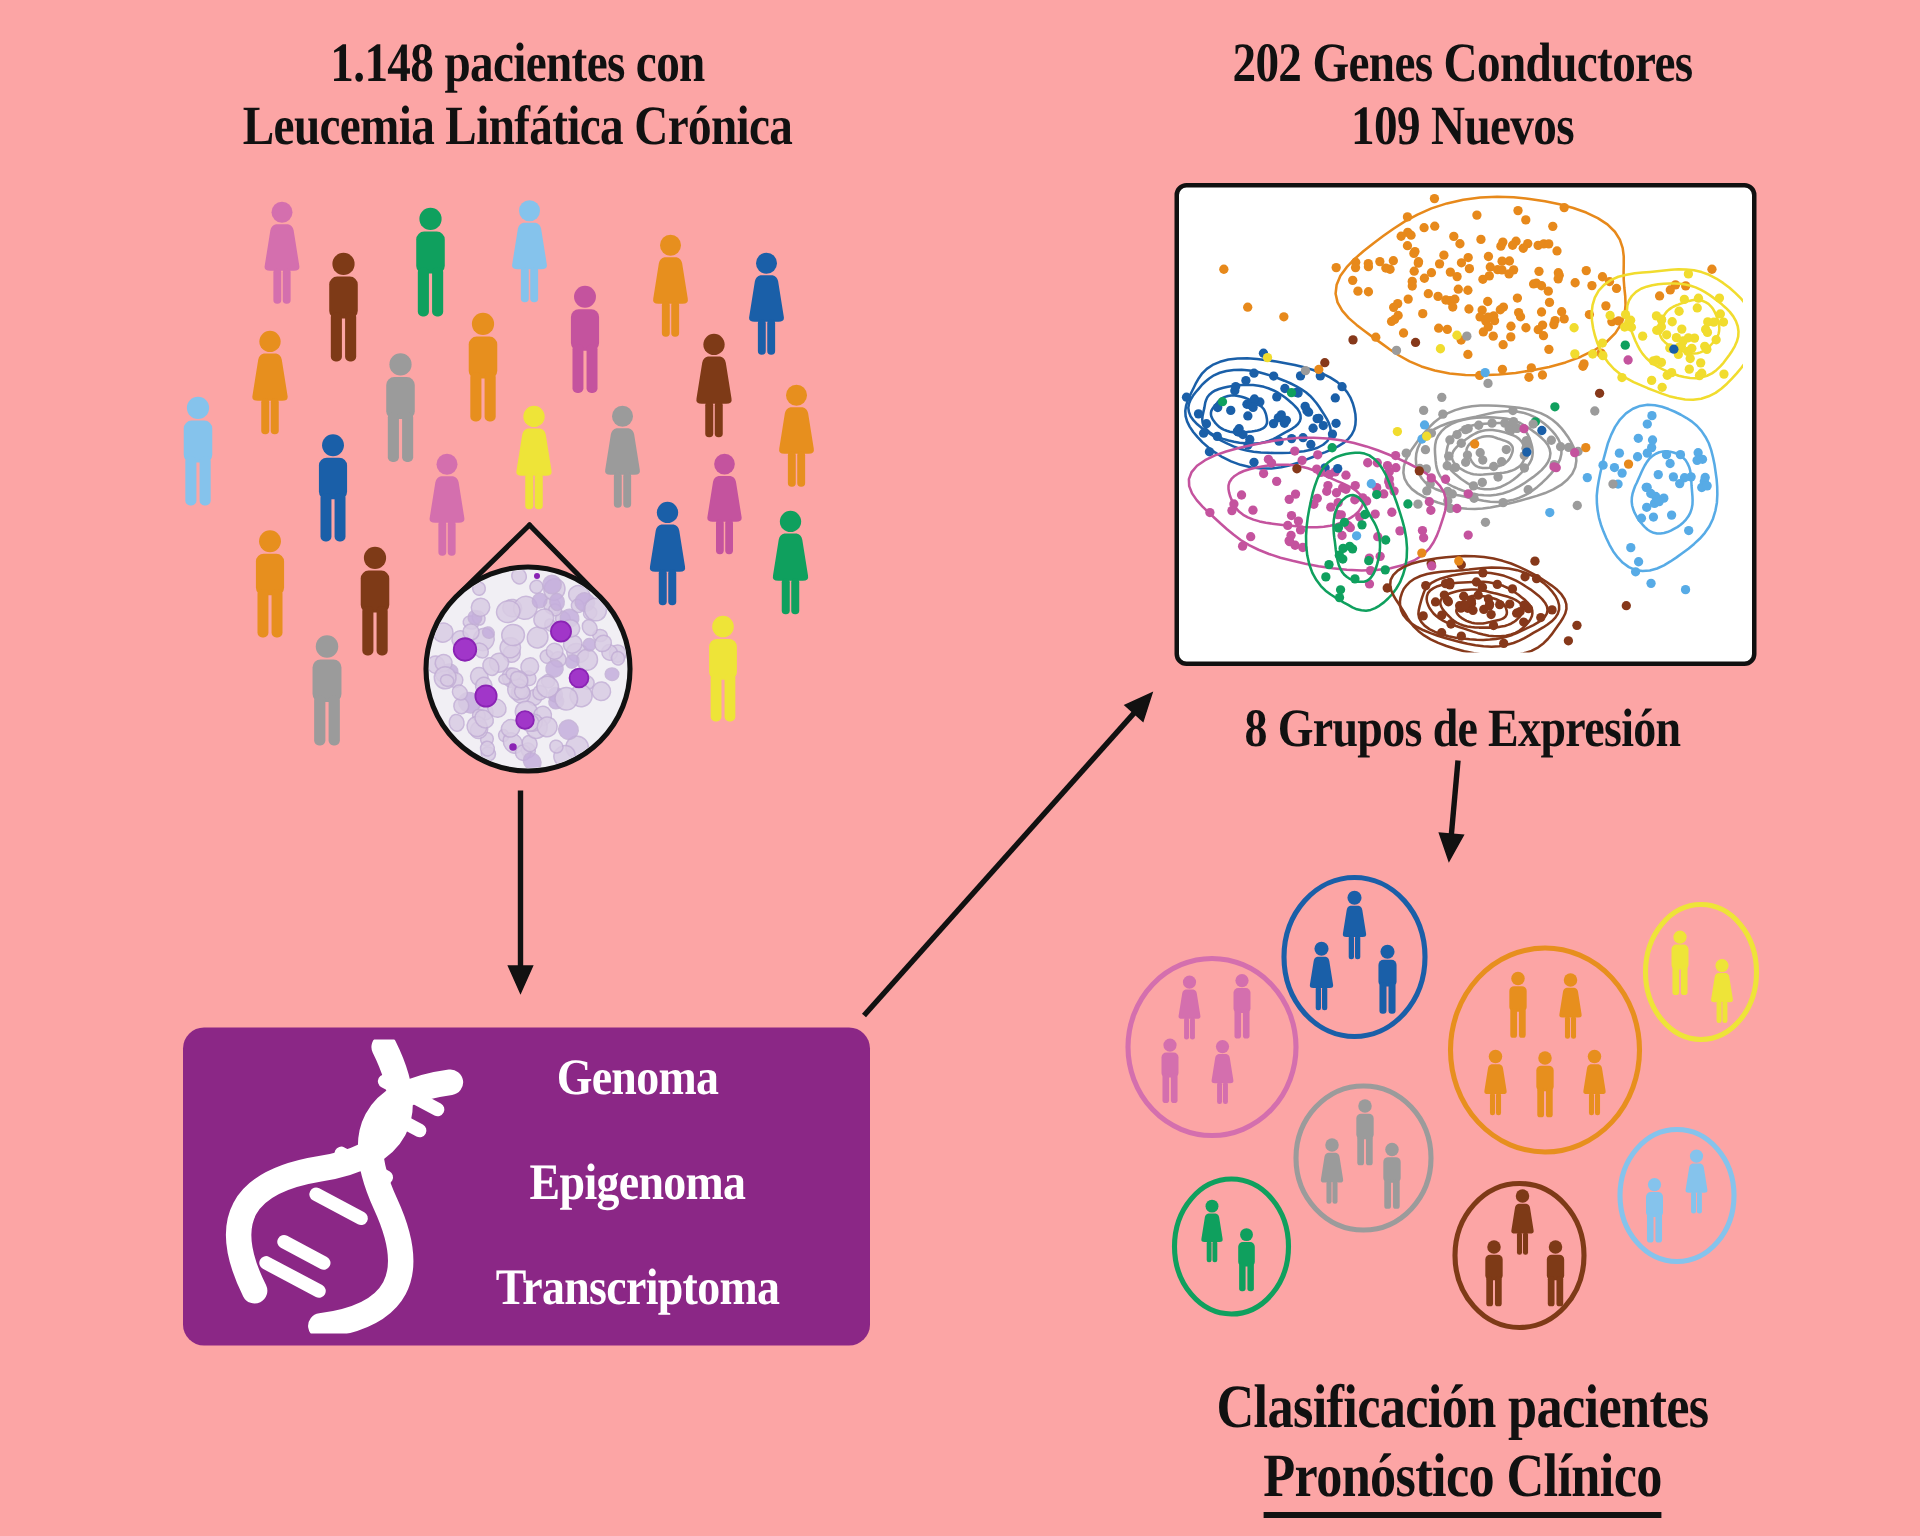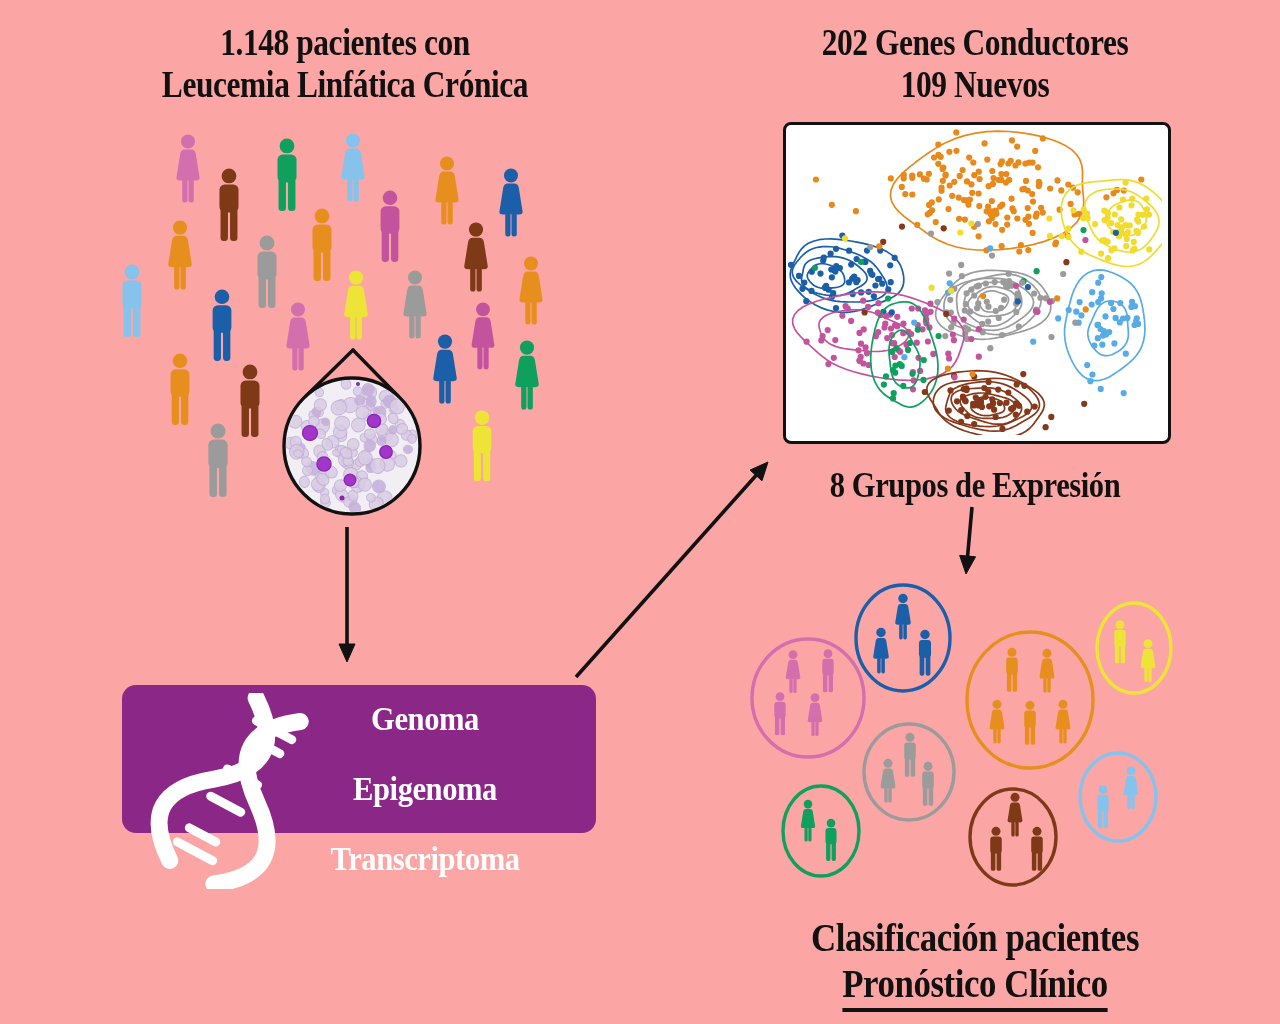--- a/index.html
+++ b/index.html
@@ -10,22 +10,22 @@
   .txt{position:absolute;z-index:3;color:#111;font-weight:700;text-align:center;
        letter-spacing:-0.5px;transform:scaleX(0.85);transform-origin:50% 50%;}
   .title{font-size:37px;line-height:1.13;}
   #title-left{left:95px;top:22px;width:500px;}
   #title-right{left:735px;top:22px;width:480px;}
   #expression-label{left:775px;top:464px;width:400px;font-size:36px;}
   #footer{left:725px;top:915px;width:500px;font-size:41px;line-height:1.12;}
   #footer .u{display:inline-block;border-bottom:4px solid #111;padding-bottom:1px;}
   #scatter-frame{position:absolute;left:783px;top:122px;width:382px;height:316px;
        border:3px solid #111;border-radius:8px;background:#fff;z-index:2;}
-  #omics-box{position:absolute;left:122px;top:685px;width:458px;height:148px;
-       border-radius:14px;z-index:2;padding-left:16px;}
+  #omics-box{position:absolute;left:122px;top:685px;width:458px;height:212px;
+       border-radius:14px;z-index:2;}
   .omics-line{position:absolute;left:148px;width:310px;text-align:center;color:#fff;
        font-weight:700;font-size:34px;letter-spacing:-0.5px;transform:scaleX(0.9);}
   #dna-icon{position:absolute;left:28px;top:8px;z-index:2;}
 </style>
 </head>
 <body>
 
 <div id="canvas">
 
   <svg id="scene" width="1280" height="1024">

